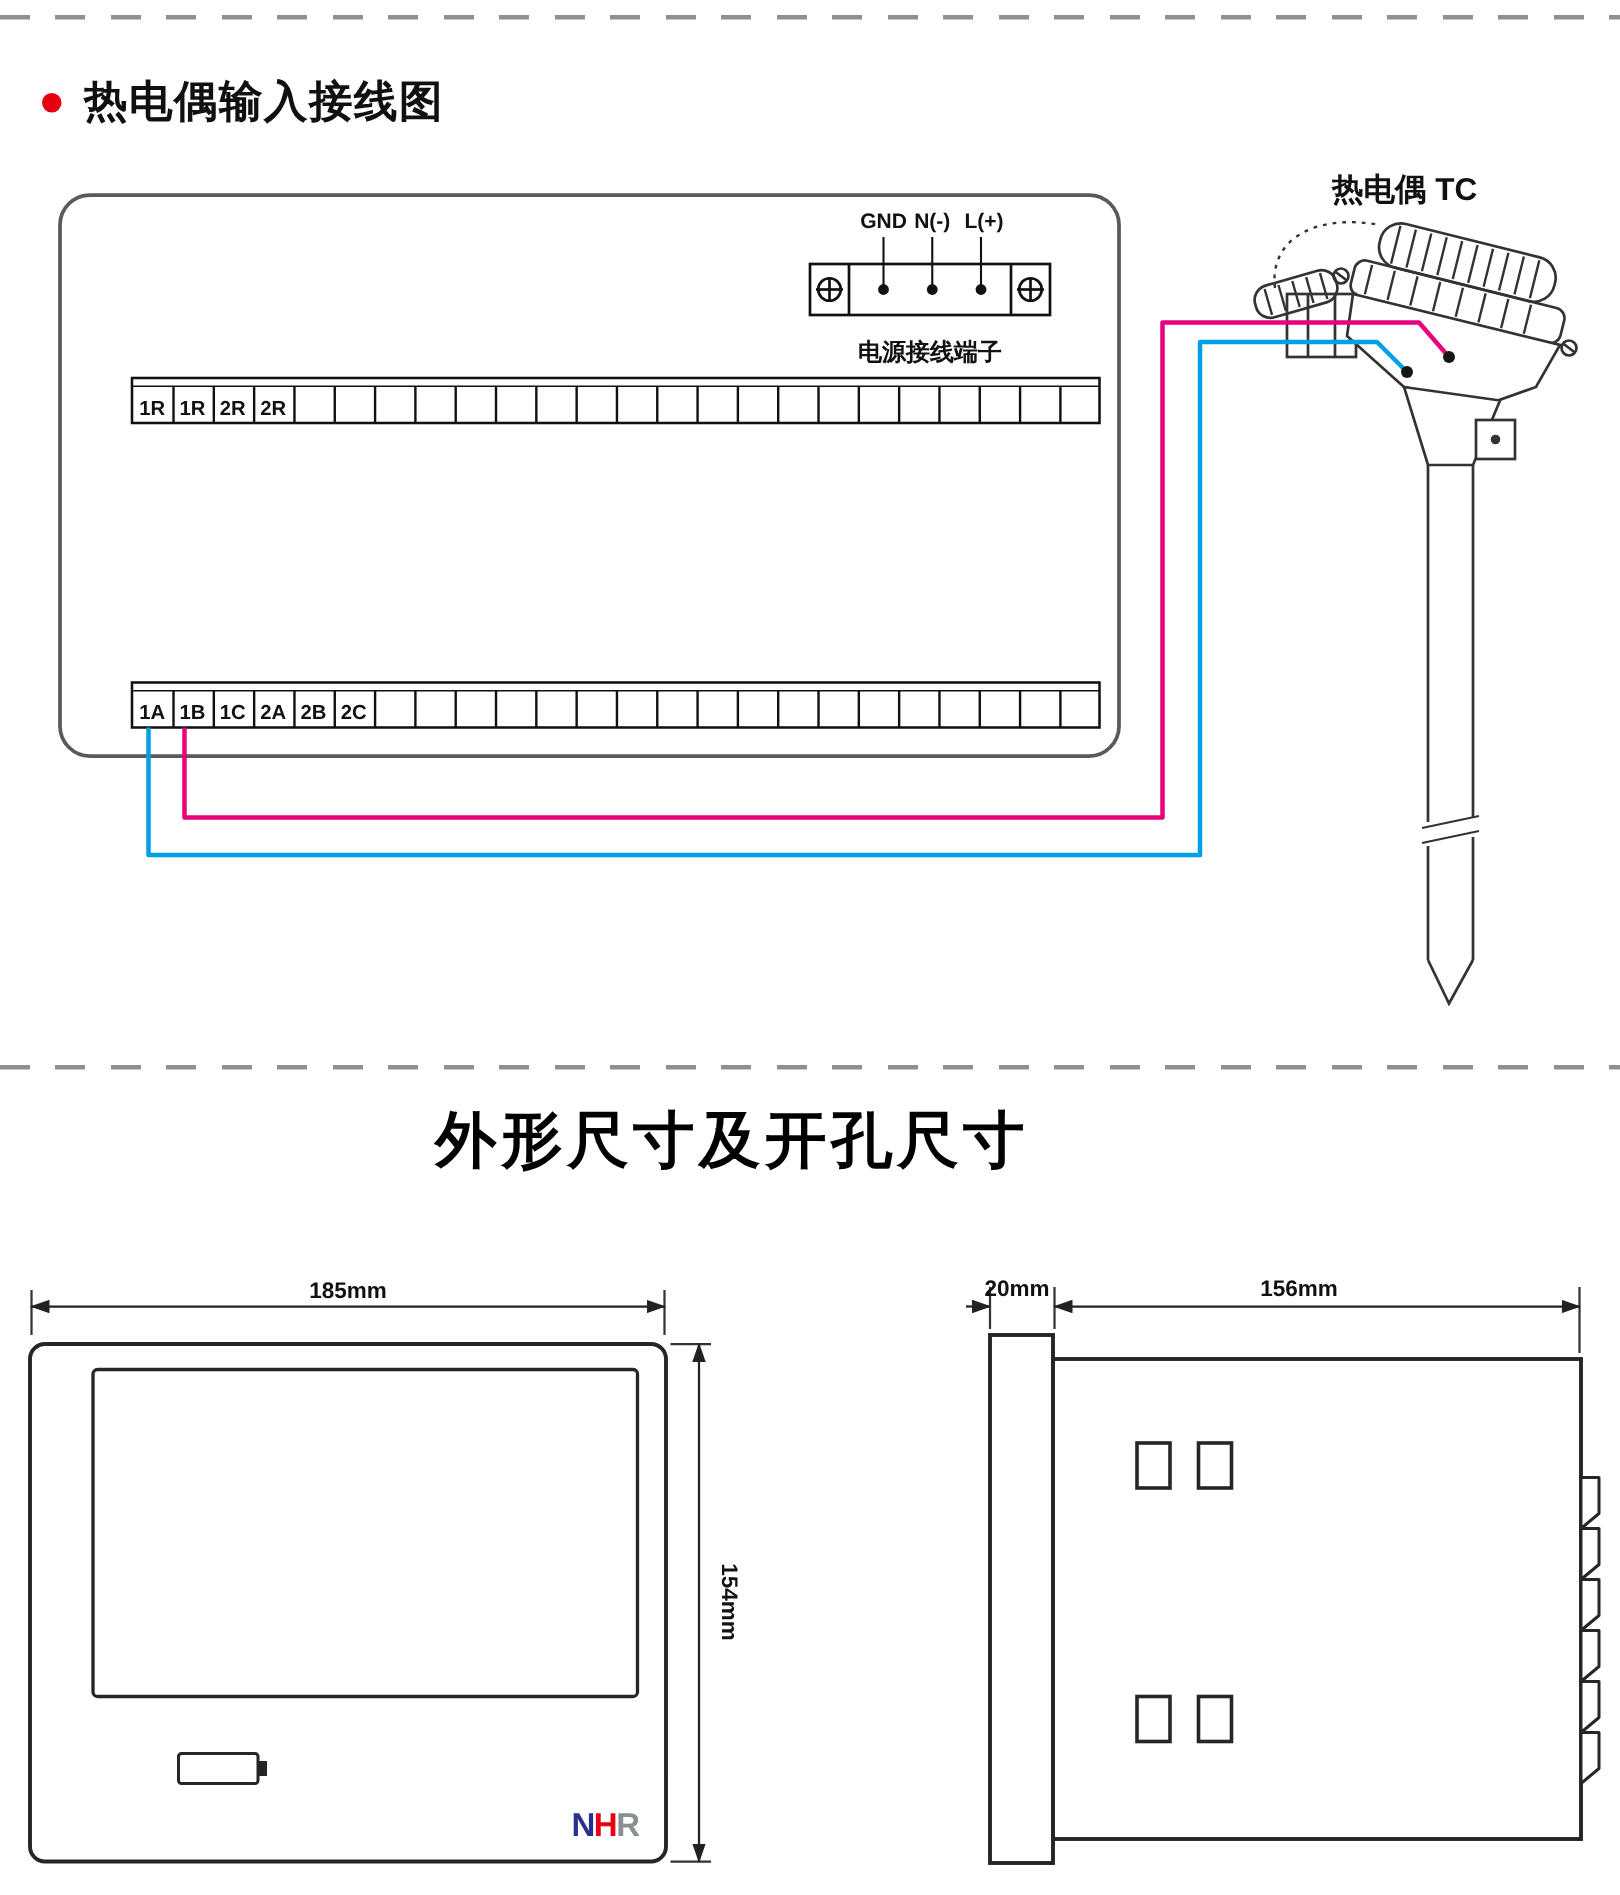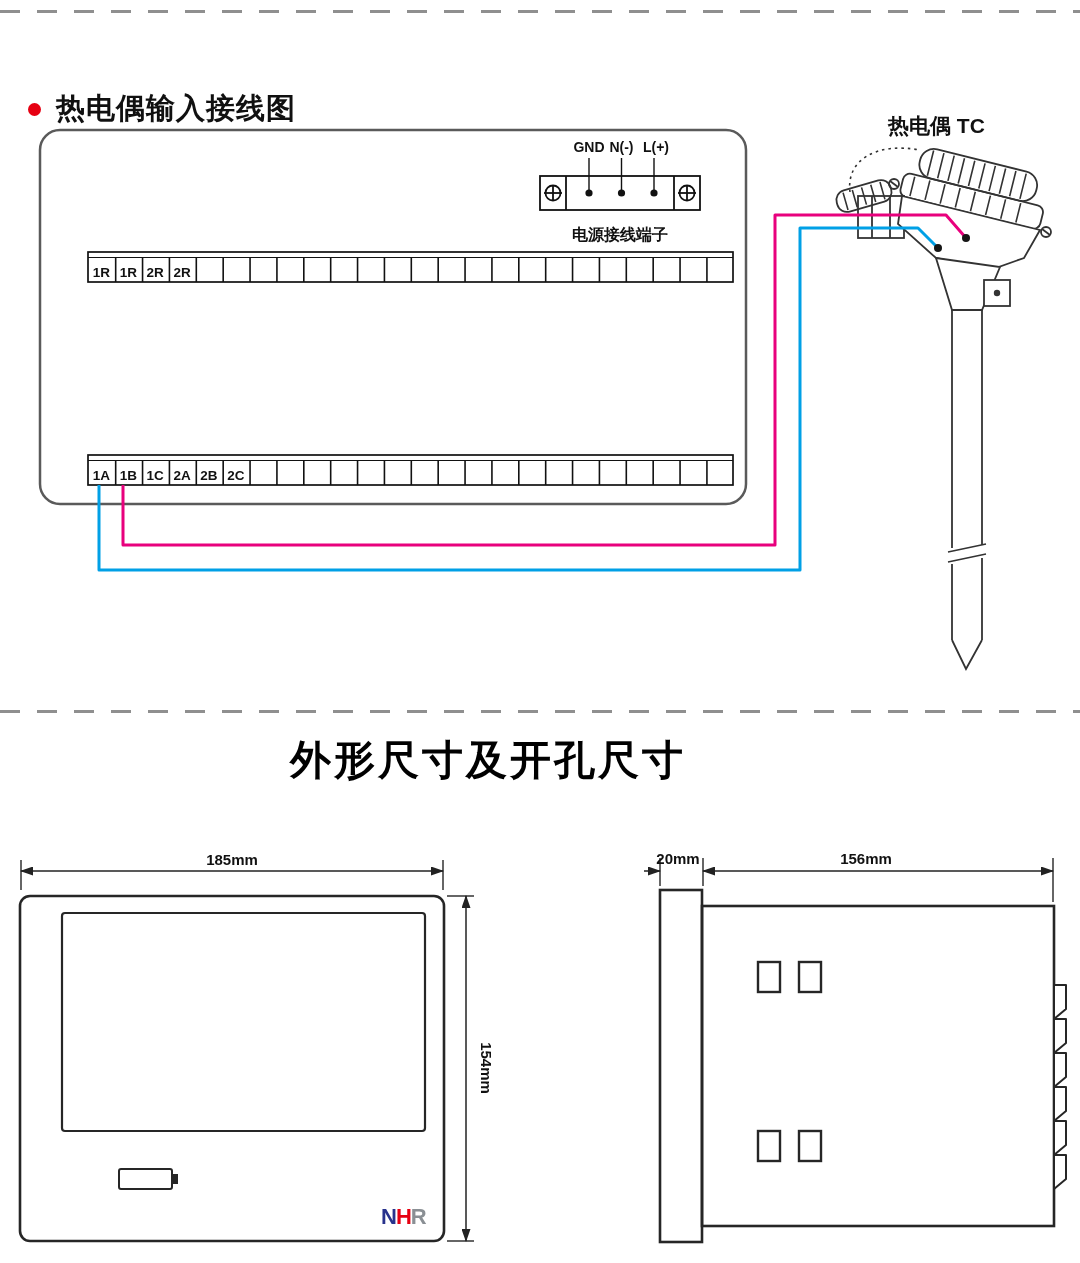--- a/index.html
+++ b/index.html
@@ -2,21 +2,21 @@
 <html><head>
 <meta charset="utf-8">
 <style>
   html,body{margin:0;padding:0;background:#fff;}
   .page{position:relative;width:1080px;height:1263px;background:#fff;overflow:hidden;
         font-family:"Liberation Sans",sans-serif;color:#111;}
   .dash{position:absolute;left:0;width:1080px;height:3px;
         background:repeating-linear-gradient(90deg,#8f8f8f 0 20px,transparent 20px 37px);}
   .dash.top{top:10px;}
   .dash.mid{top:710px;}
-  .sec1{position:absolute;top:48px;left:28px;display:flex;align-items:center;gap:15px;margin-top:41px;}
+  .sec1{position:absolute;top:48px;left:28px;display:flex;align-items:center;gap:15px;}
   .bullet{width:13px;height:13px;border-radius:50%;background:#e60012;flex:0 0 auto;}
   .sec1 .t{font-size:29px;font-weight:700;letter-spacing:1px;color:#101010;}
   .sec2{position:absolute;top:733px;left:0;width:976px;text-align:center;
         font-size:41px;font-weight:900;letter-spacing:3px;color:#000;}
   svg{position:absolute;left:0;}
   svg text{font-family:"Liberation Sans",sans-serif;fill:#111;}
   .lbl{font-size:13.5px;font-weight:700;}
   .pw{font-size:14px;font-weight:700;}
   .capt{font-size:16px;font-weight:700;}
   .tcl{font-size:21px;font-weight:700;}

